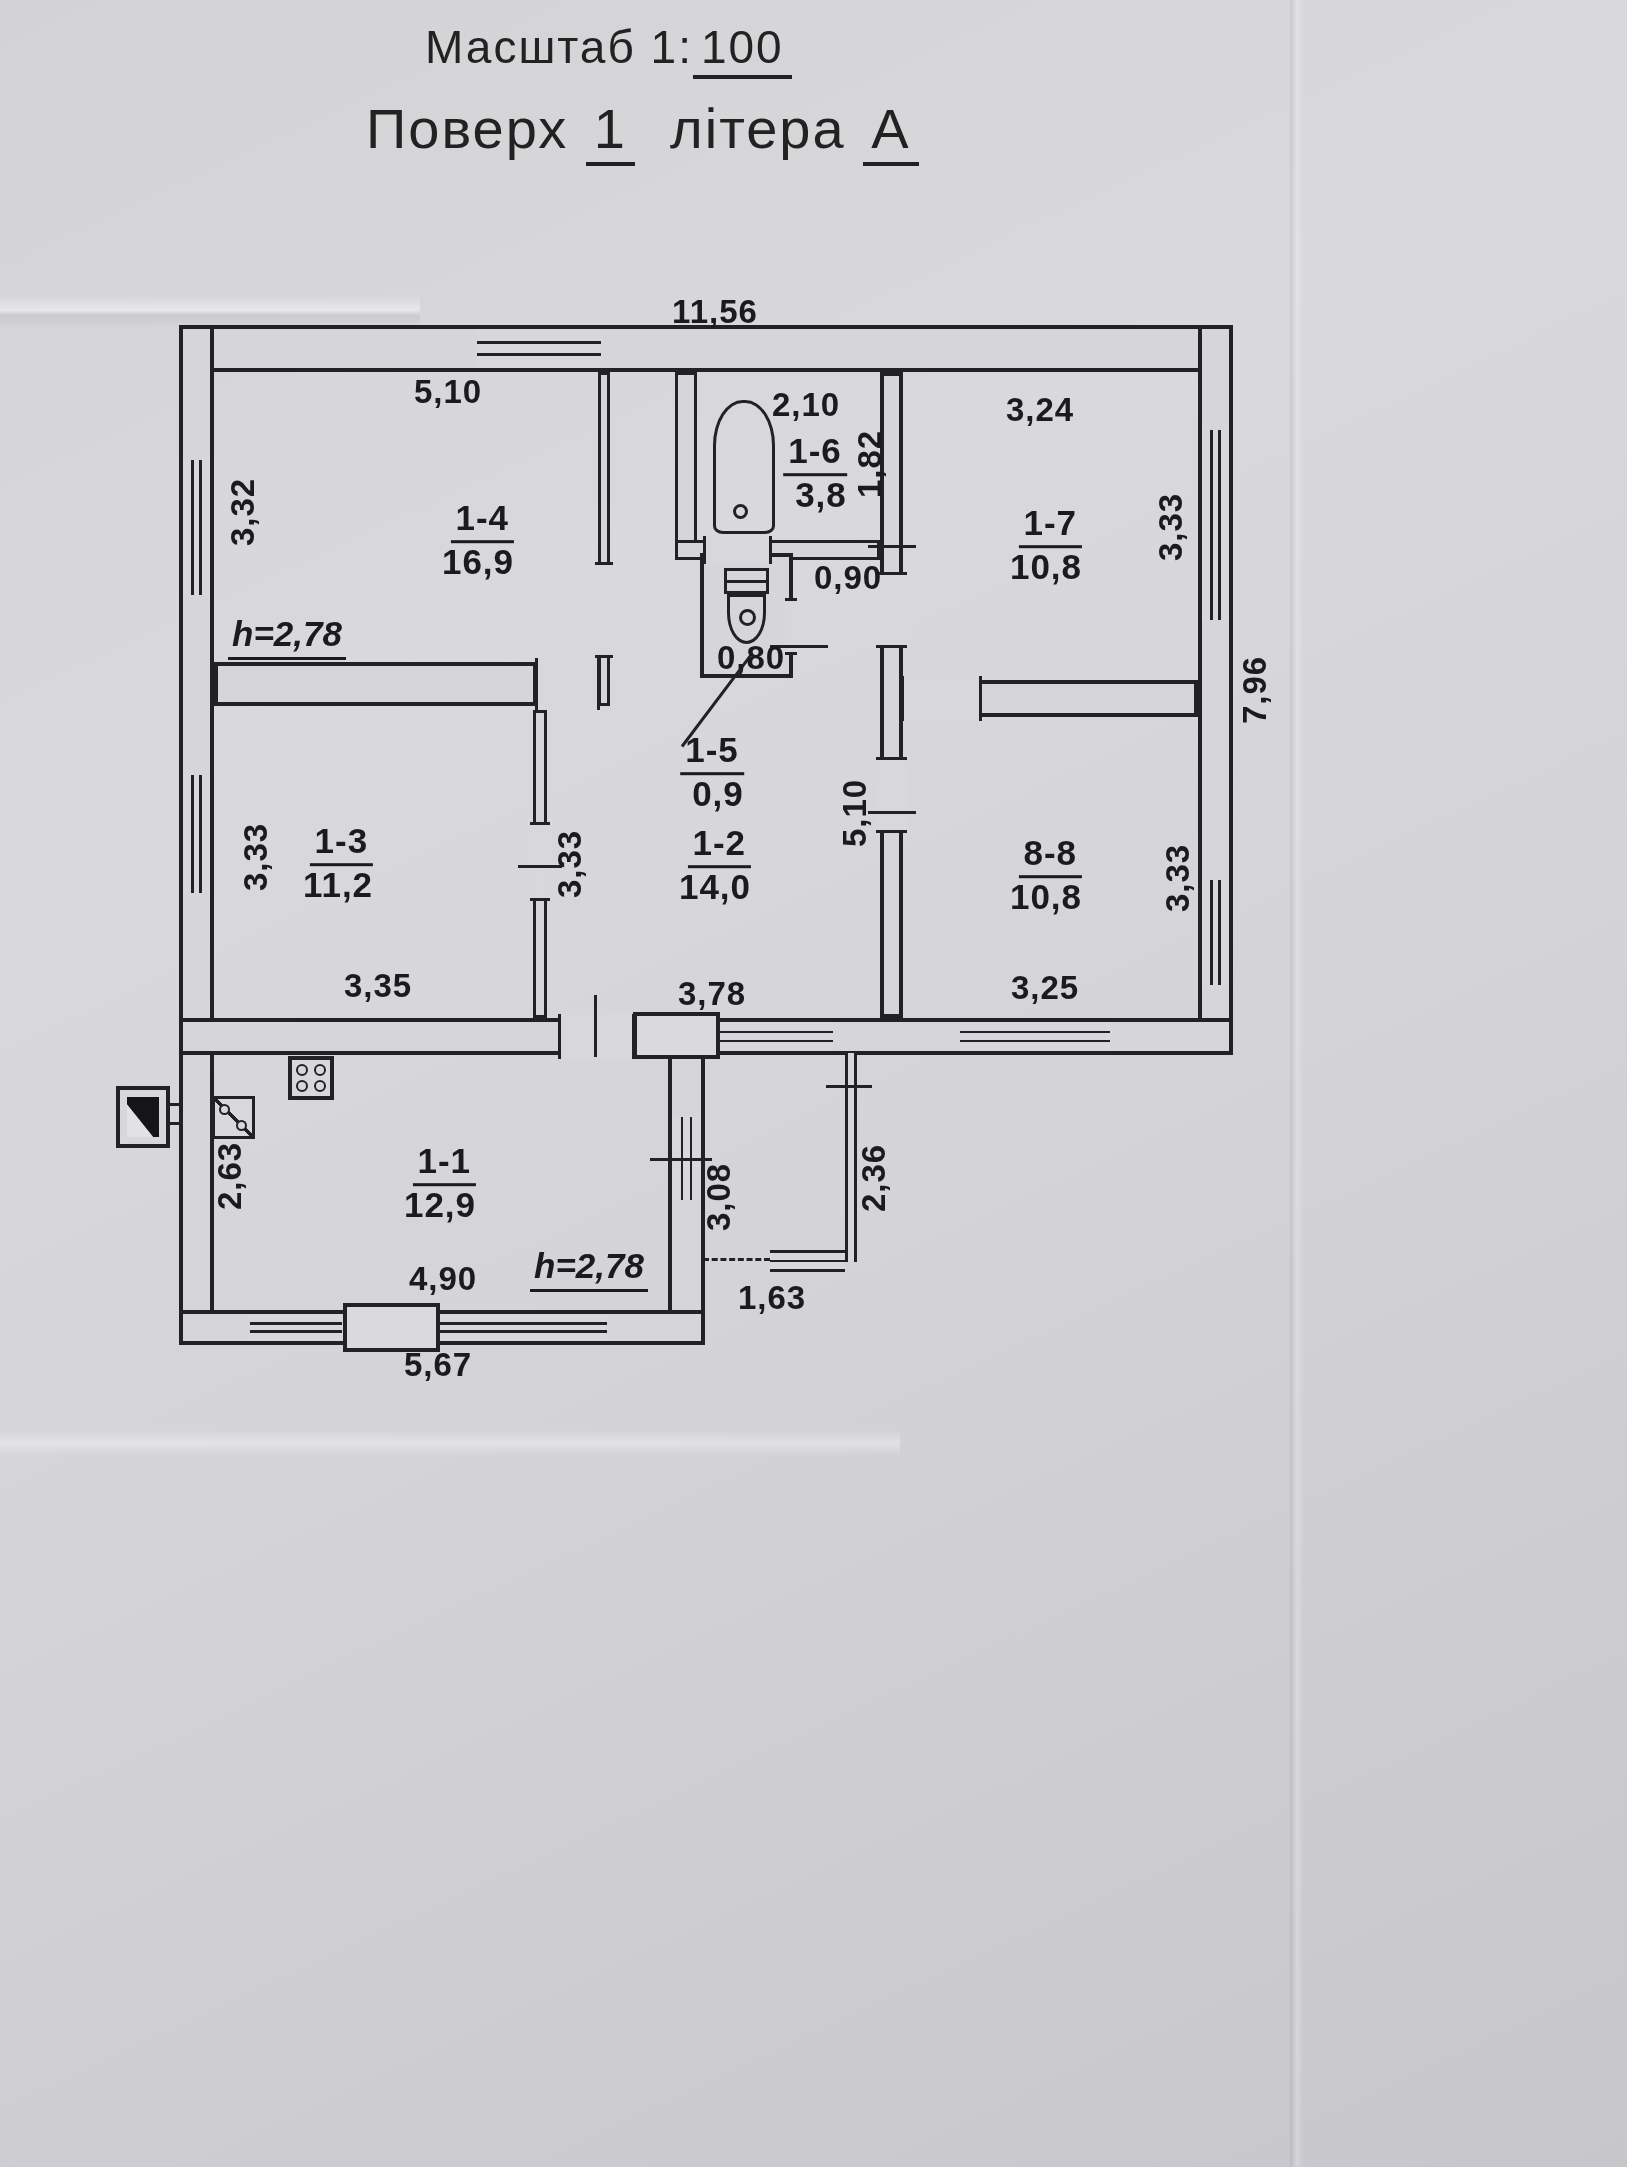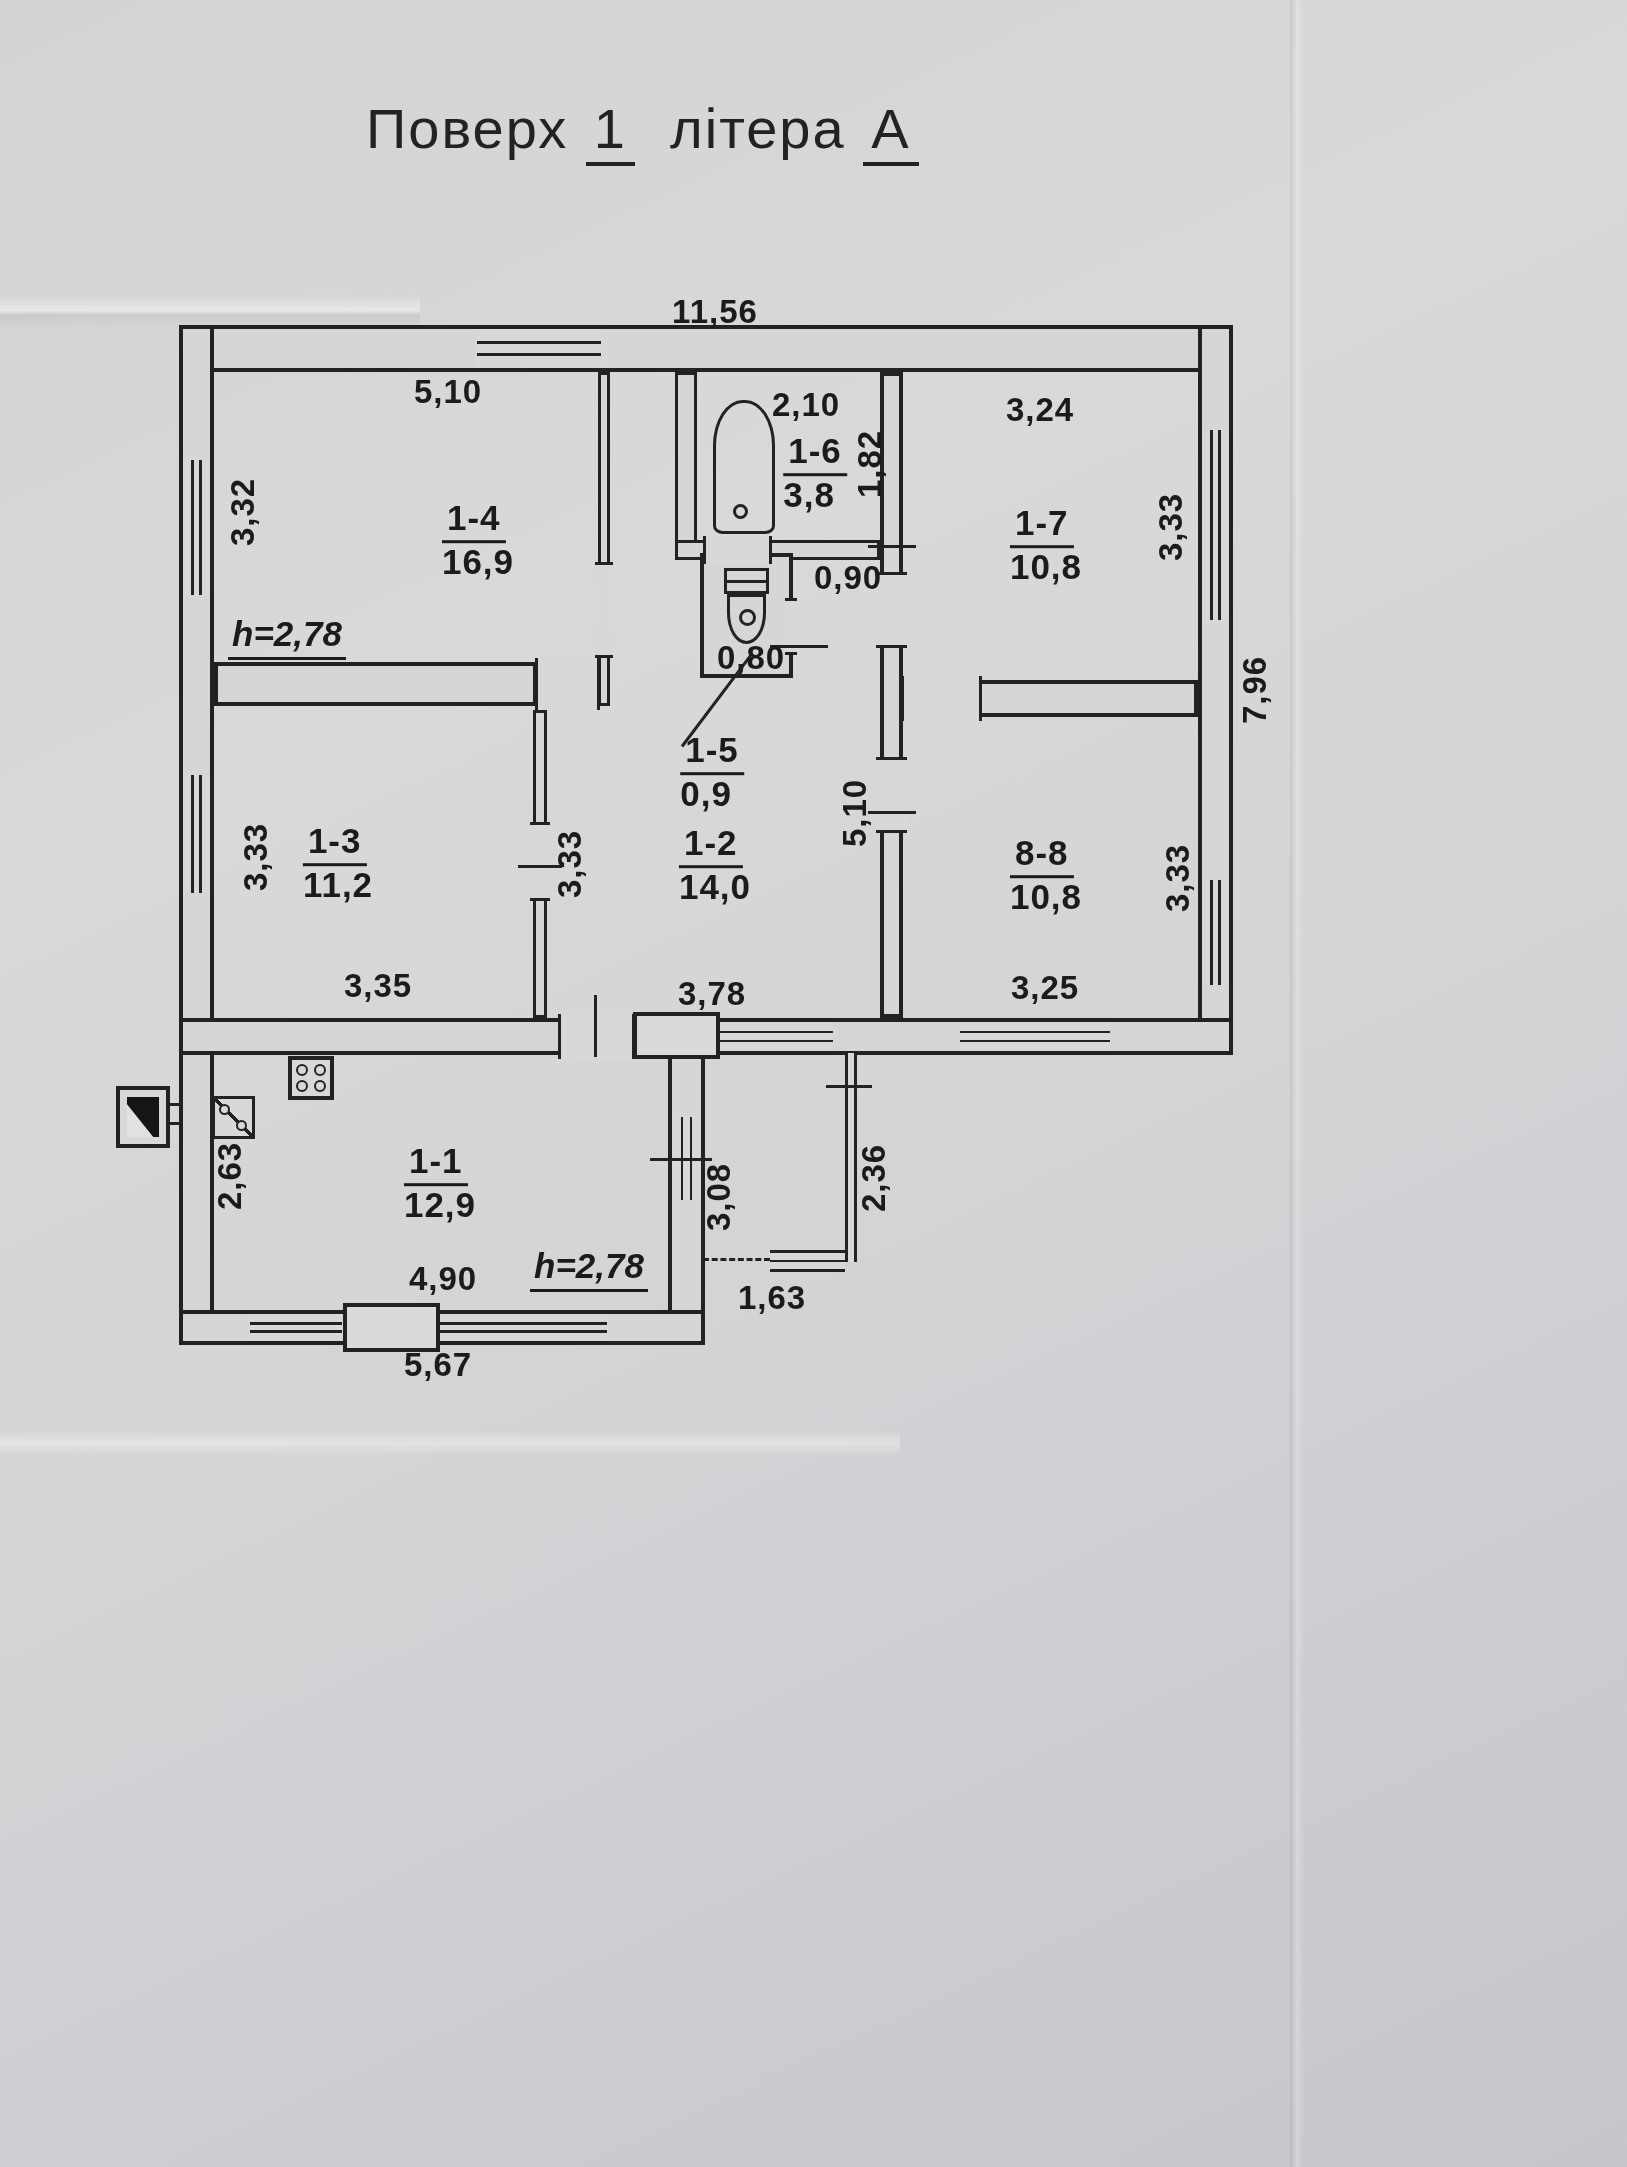--- a/index.html
+++ b/index.html
@@ -25,21 +25,21 @@
   .gap-v{position:absolute;background:#d8d8da;box-sizing:border-box;border-top:3px solid #222224;border-bottom:3px solid #222224;}
   .door{position:absolute;background:#dadadc;border:4px solid #222224;box-sizing:border-box;}
   .dash{position:absolute;border-top:3px dashed #222224;}
   .tick{position:absolute;background:#222224;}
   .leader{position:absolute;height:3px;background:#222224;transform-origin:0 50%;}
 
   
   .lbl{position:absolute;font-size:33px;font-weight:600;color:#1b1b1d;letter-spacing:1px;
     white-space:nowrap;transform:translate(-50%,-50%);}
   .lbl.rot{transform:translate(-50%,-50%) rotate(-90deg);}
-  .room-lbl{position:absolute;transform:translate(-50%,-50%);text-align:left;
+  .room-lbl{position:absolute;transform:translate(-50%,-50%);text-align:right;
     font-size:35px;font-weight:600;color:#1b1b1d;letter-spacing:1px;line-height:1.08;}
   .room-lbl .num{display:inline-block;border-bottom:3px solid #1b1b1d;padding:0 5px 3px;}
   .room-lbl .area{display:block;}
   .hlbl{position:absolute;transform:translate(-50%,-50%);font-size:35px;font-weight:700;font-style:italic;
     color:#1b1b1d;border-bottom:3px solid #1b1b1d;padding:0 4px 3px;white-space:nowrap;}
 
   
   .title1{position:absolute;left:425px;top:20px;font-size:46px;font-weight:500;color:#222;letter-spacing:2px;white-space:nowrap;}
   .title2{position:absolute;left:366px;top:96px;font-size:56px;font-weight:500;color:#222;letter-spacing:2px;white-space:nowrap;}
   .u{border-bottom:4px solid #222;padding:0 8px 2px;}
@@ -71,20 +71,21 @@
 </style>
 </head>
 <body>
 
 <div class="page">
 
   <div class="crease c1"></div>
   <div class="crease c2"></div>
   <div class="crease c3"></div>
 
+  <div class="title1"><span>Масштаб 1:</span><span class="u">100</span></div>
   <div class="title2"><span>Поверх</span> <span class="u">1</span>&nbsp;&nbsp;<span>літера</span> <span class="u">А</span></div>
 
   <div class="wall" style="left:179px;top:325px;width:1054px;height:47px"></div>
   <div class="wall" style="left:179px;top:325px;width:35px;height:1020px"></div>
   <div class="wall" style="left:1198px;top:325px;width:35px;height:730px"></div>
   <div class="wall" style="left:179px;top:1018px;width:1054px;height:37px"></div>
   <div class="wall" style="left:668px;top:1053px;width:37px;height:292px"></div>
   <div class="wall" style="left:179px;top:1310px;width:526px;height:35px"></div>
 
   <div class="wall" style="left:214px;top:662px;width:323px;height:44px"></div>

